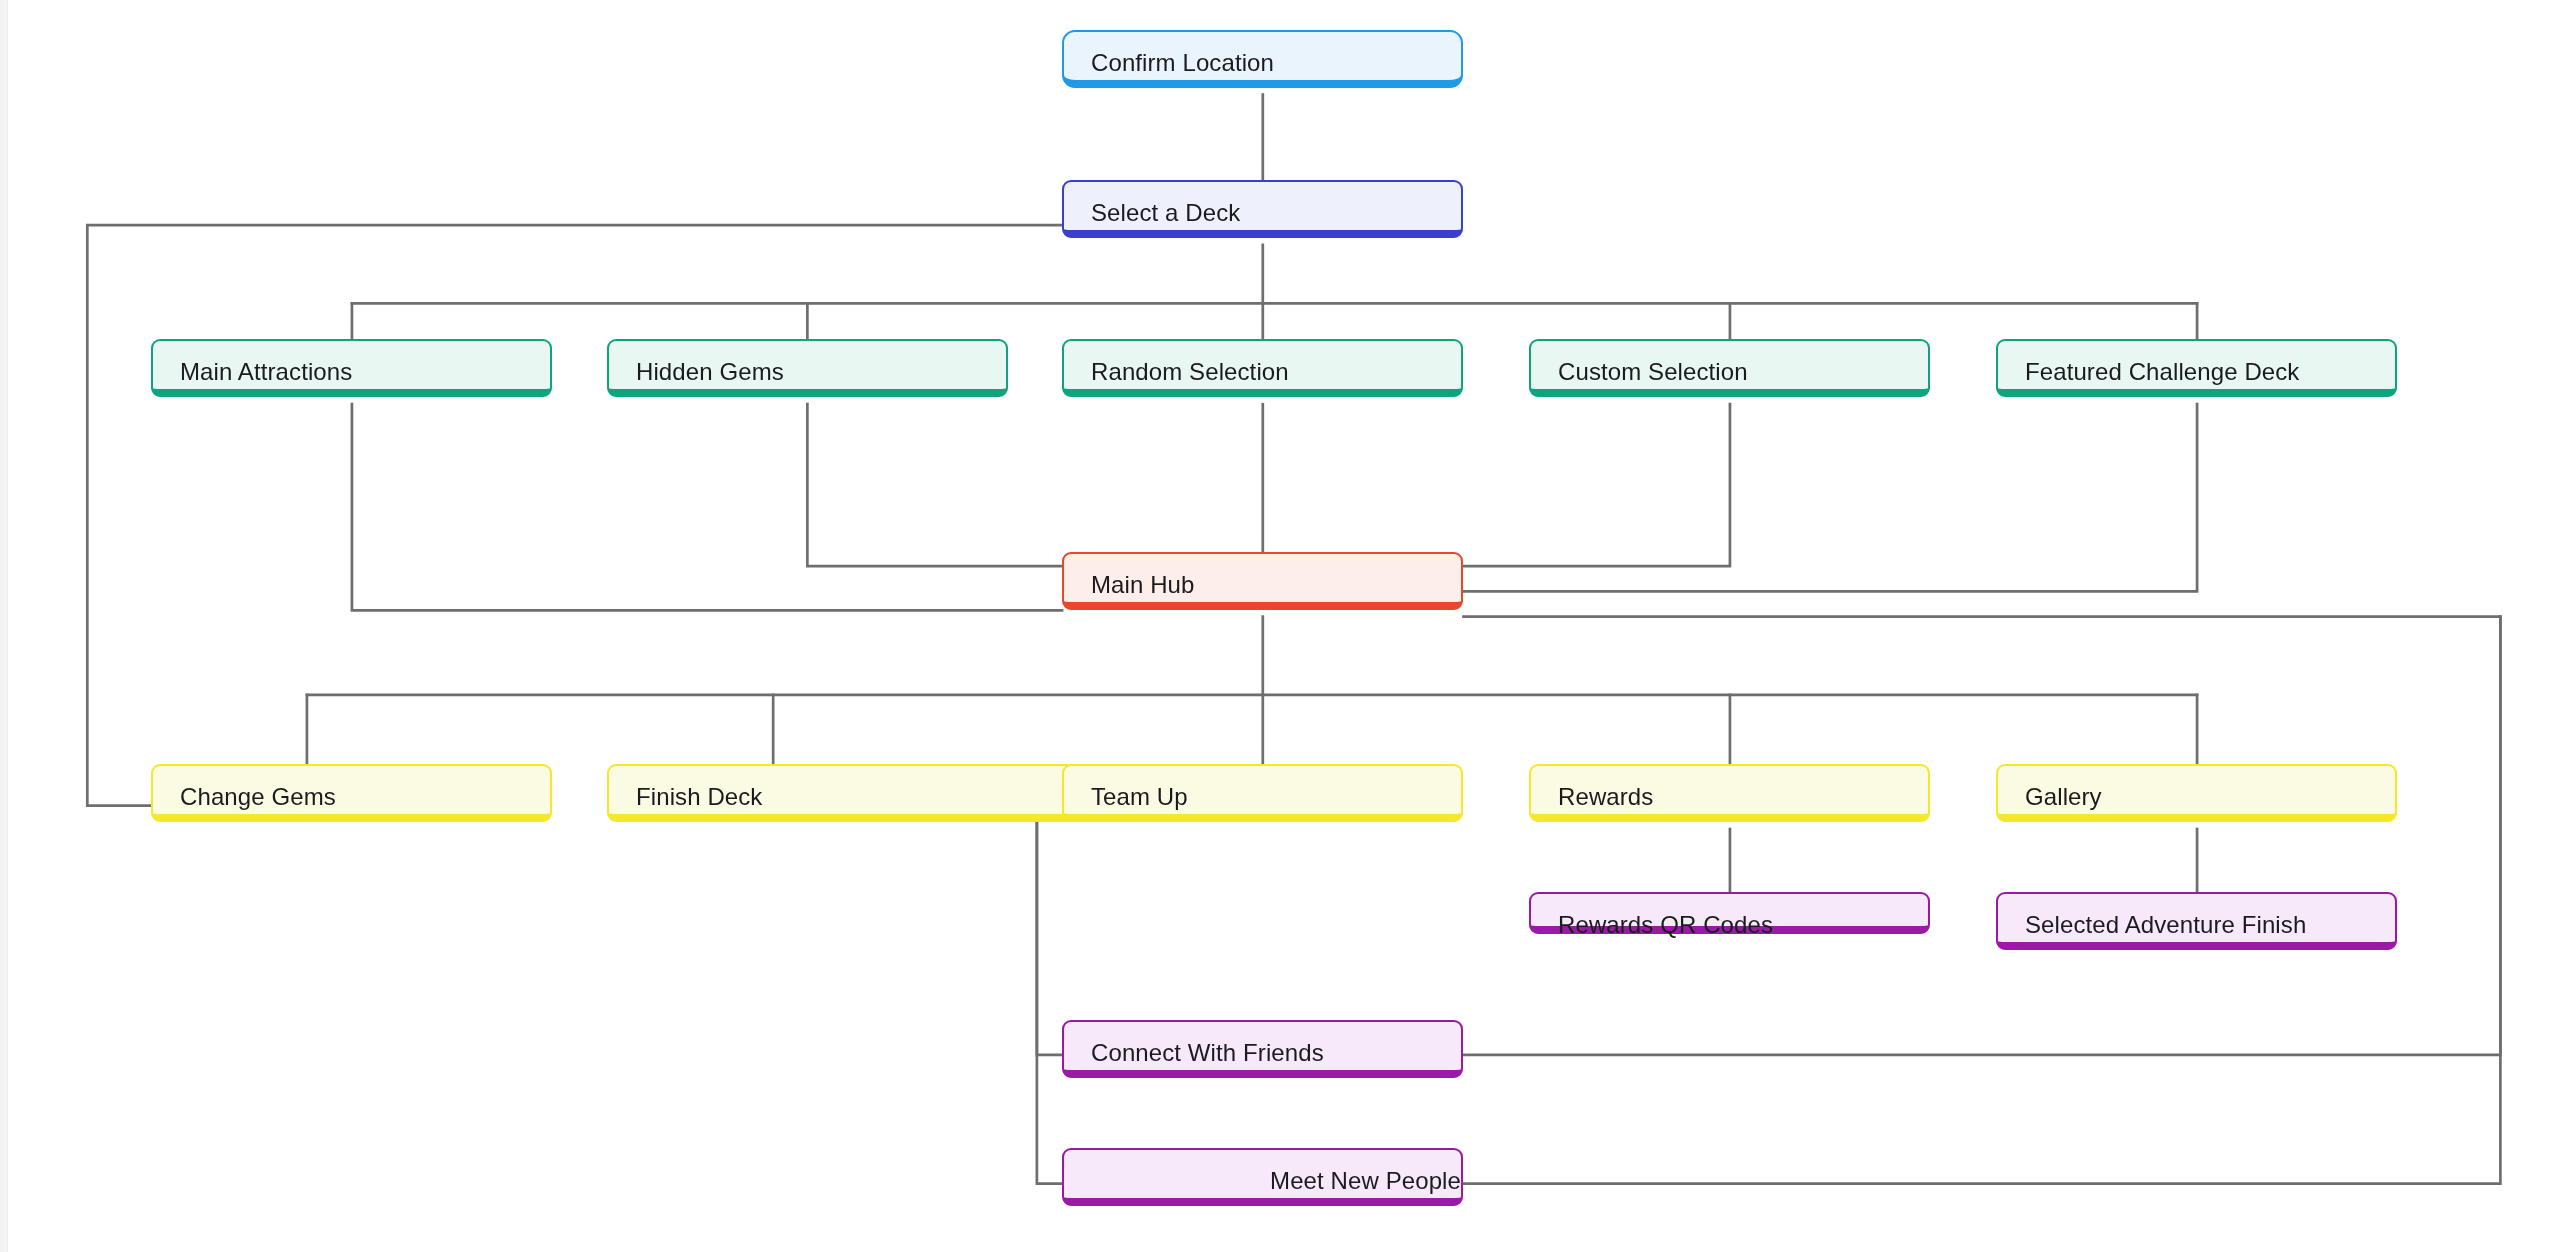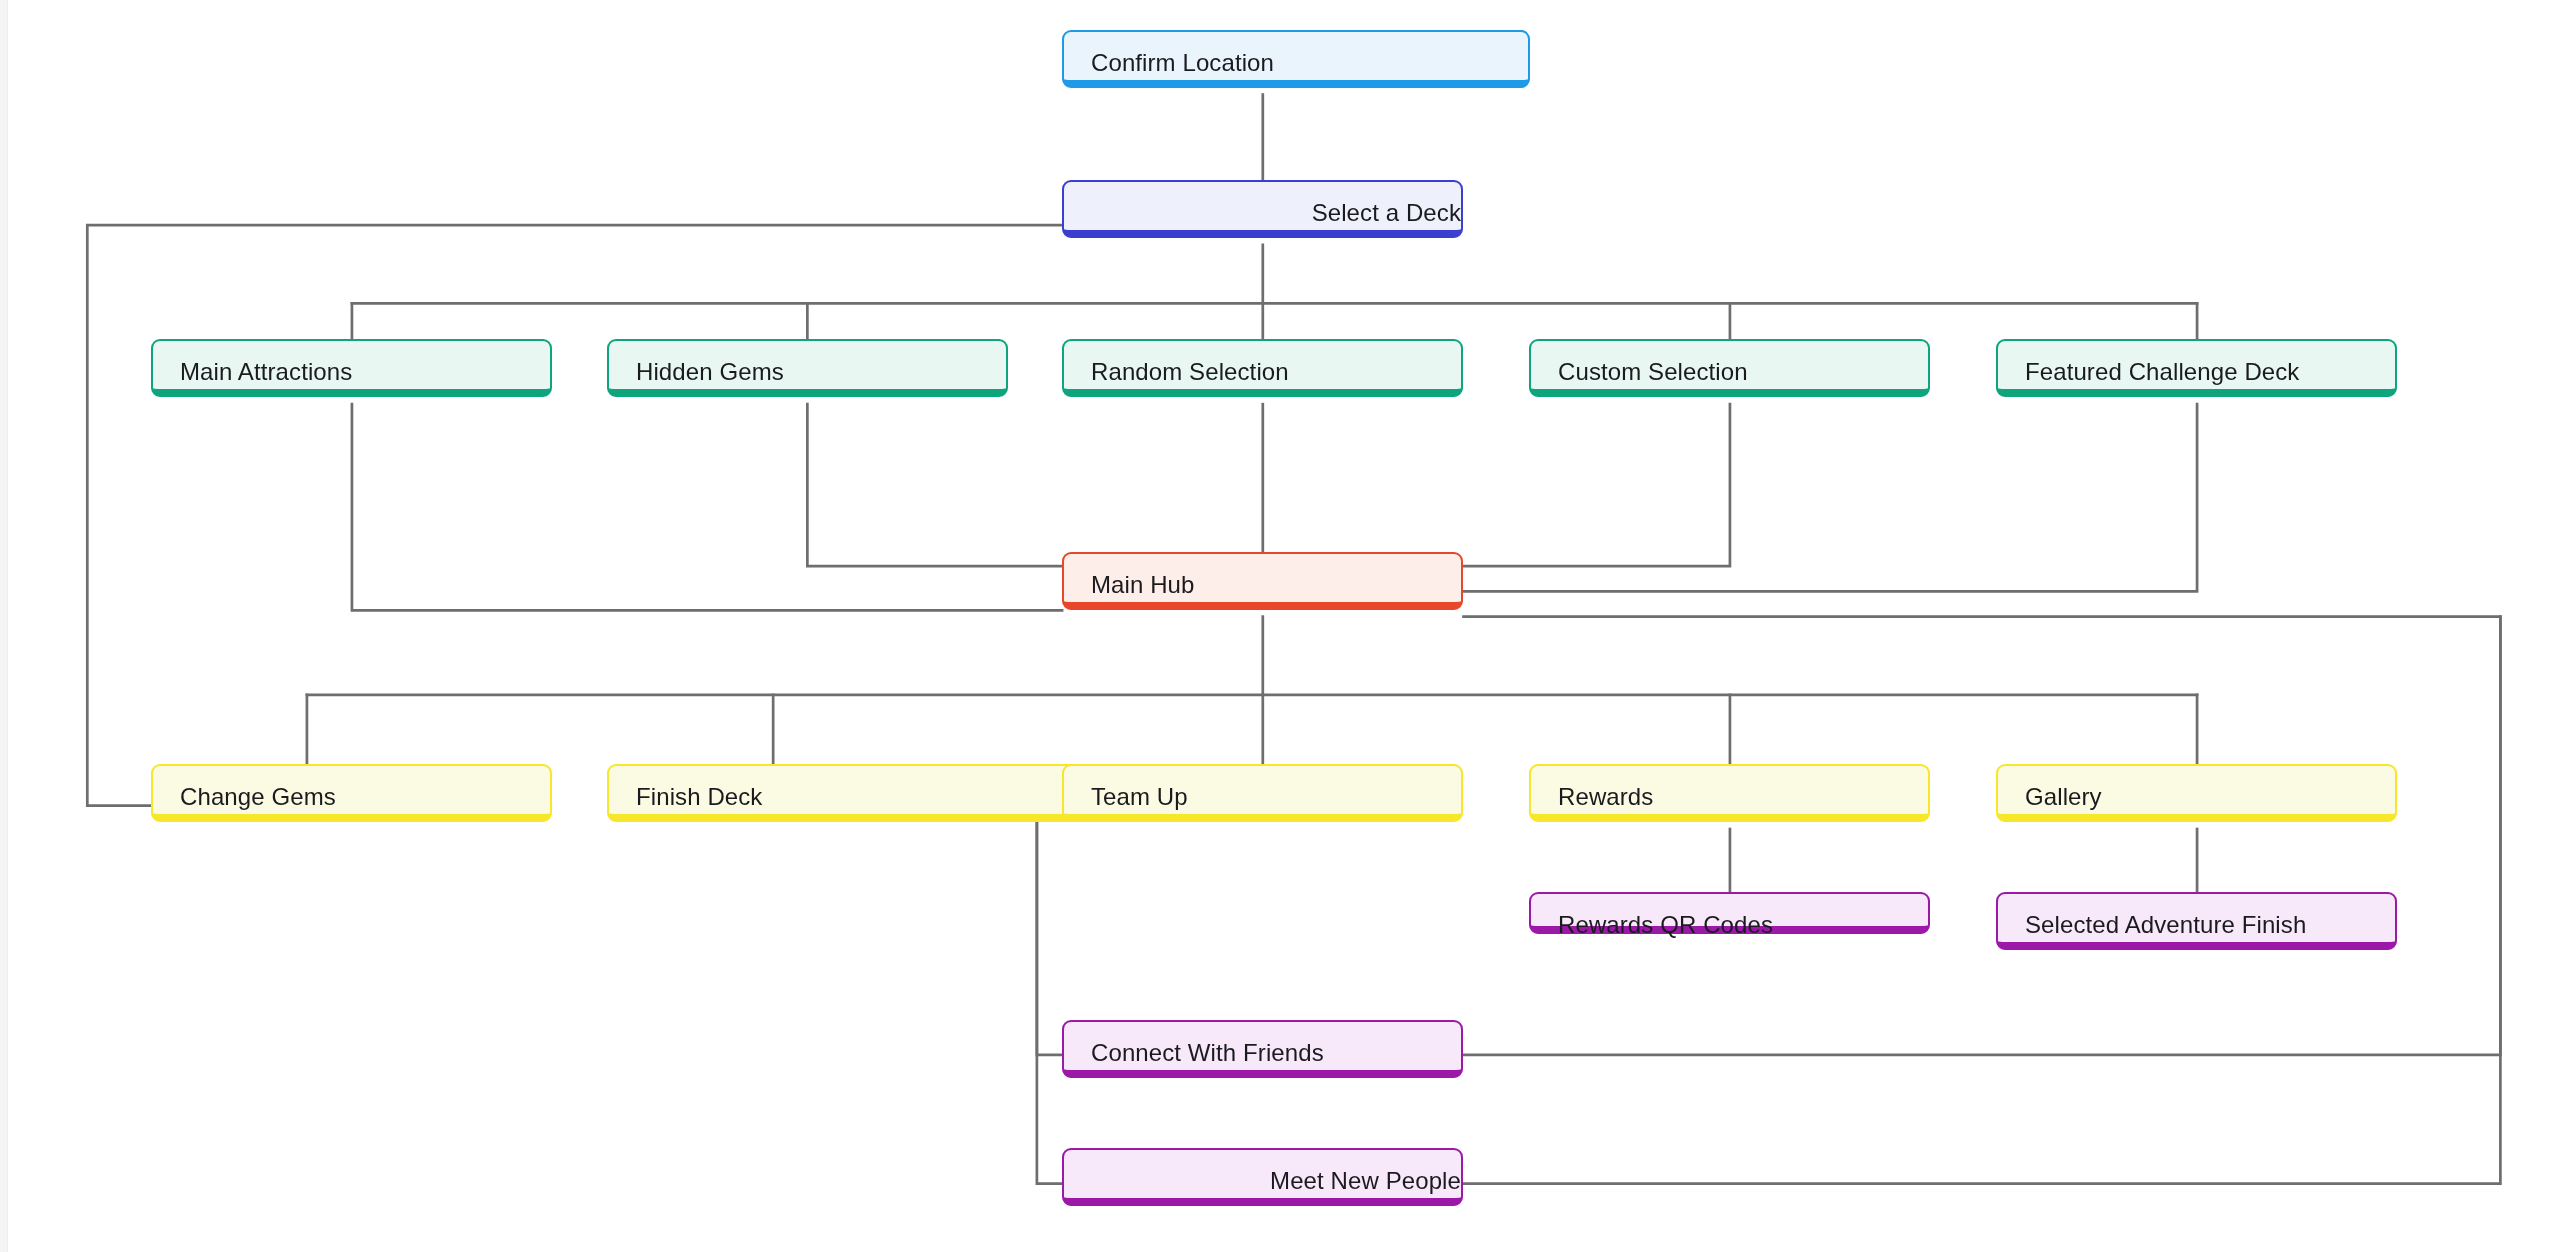--- a/index.html
+++ b/index.html
@@ -41,21 +41,21 @@
     padding-top: 16px;
   }
   .node .label {
     font-size: 24px;
     line-height: 29px;
     color: #1b1b1f;
     white-space: nowrap;
     letter-spacing: 0.1px;
   }
   .n-blue    { background:#eaf4fd; border-color:#1e9ae6; border-bottom-width:8px; }
-  .n-indigo  { background:#eef0fc; border-color:#3b3fd0; border-bottom-width:8px;text-align:right; }
+  .n-indigo  { background:#eef0fc; border-color:#3b3fd0; border-bottom-width:8px; }
   .n-teal    { background:#e8f7f2; border-color:#0ea57e; border-bottom-width:8px; }
   .n-orange  { background:#fdeeea; border-color:#e8472a; border-bottom-width:8px; }
   .n-yellow  { background:#fbfbe4; border-color:#f6e72a; border-bottom-width:8px; }
   .n-purple  { background:#f7e9fa; border-color:#9b18a8; border-bottom-width:8px; }
 </style>
 </head>
 <body>
 
 <div id="canvas">
 
@@ -83,21 +83,21 @@
       <polyline points="2441,772 2441,849" fill="none" stroke="#6e6e6e" stroke-width="3" stroke-linecap="square" stroke-linejoin="miter"></polyline>
       <polyline points="1922,921 1922,991" fill="none" stroke="#6e6e6e" stroke-width="3" stroke-linecap="square" stroke-linejoin="miter"></polyline>
       <polyline points="2441,921 2441,991" fill="none" stroke="#6e6e6e" stroke-width="3" stroke-linecap="square" stroke-linejoin="miter"></polyline>
       <polyline points="1180,888 1152,888 1152,1172 1180,1172" fill="none" stroke="#6e6e6e" stroke-width="3" stroke-linecap="square" stroke-linejoin="miter"></polyline>
       <polyline points="1152,888 1152,1315 1180,1315" fill="none" stroke="#6e6e6e" stroke-width="3" stroke-linecap="square" stroke-linejoin="miter"></polyline>
       <polyline points="1626,1172 2778,1172 2778,685 1626,685" fill="none" stroke="#6e6e6e" stroke-width="3" stroke-linecap="square" stroke-linejoin="miter"></polyline>
       <polyline points="1626,1315 2778,1315 2778,685" fill="none" stroke="#6e6e6e" stroke-width="3" stroke-linecap="square" stroke-linejoin="miter"></polyline>
     </svg>
 
   <div id="nodes">
-      <div class="node n-blue" style="left: 1062px; top: 30px; width: 468px; height: 58px;"><span class="label">Confirm Location</span></div>
+      <div class="node n-blue" style="left: 1062px; top: 30px; width: 401px; height: 58px; border-radius: 13px;"><span class="label">Confirm Location</span></div>
       <div class="node n-indigo" style="left: 1062px; top: 180px; width: 401px; height: 58px;"><span class="label">Select a Deck</span></div>
       <div class="node n-teal" style="left: 151px; top: 339px; width: 401px; height: 58px;"><span class="label">Main Attractions</span></div>
       <div class="node n-teal" style="left: 607px; top: 339px; width: 401px; height: 58px;"><span class="label">Hidden Gems</span></div>
       <div class="node n-teal" style="left: 1062px; top: 339px; width: 401px; height: 58px;"><span class="label">Random Selection</span></div>
       <div class="node n-teal" style="left: 1529px; top: 339px; width: 401px; height: 58px;"><span class="label">Custom Selection</span></div>
       <div class="node n-teal" style="left: 1996px; top: 339px; width: 401px; height: 58px;"><span class="label">Featured Challenge Deck</span></div>
       <div class="node n-orange" style="left: 1062px; top: 552px; width: 401px; height: 58px;"><span class="label">Main Hub</span></div>
       <div class="node n-yellow" style="left: 151px; top: 764px; width: 401px; height: 58px;"><span class="label">Change Gems</span></div>
       <div class="node n-yellow" style="left: 607px; top: 764px; width: 481px; height: 58px;"><span class="label">Finish Deck</span></div>
       <div class="node n-yellow" style="left: 1062px; top: 764px; width: 401px; height: 58px;"><span class="label">Team Up</span></div>

